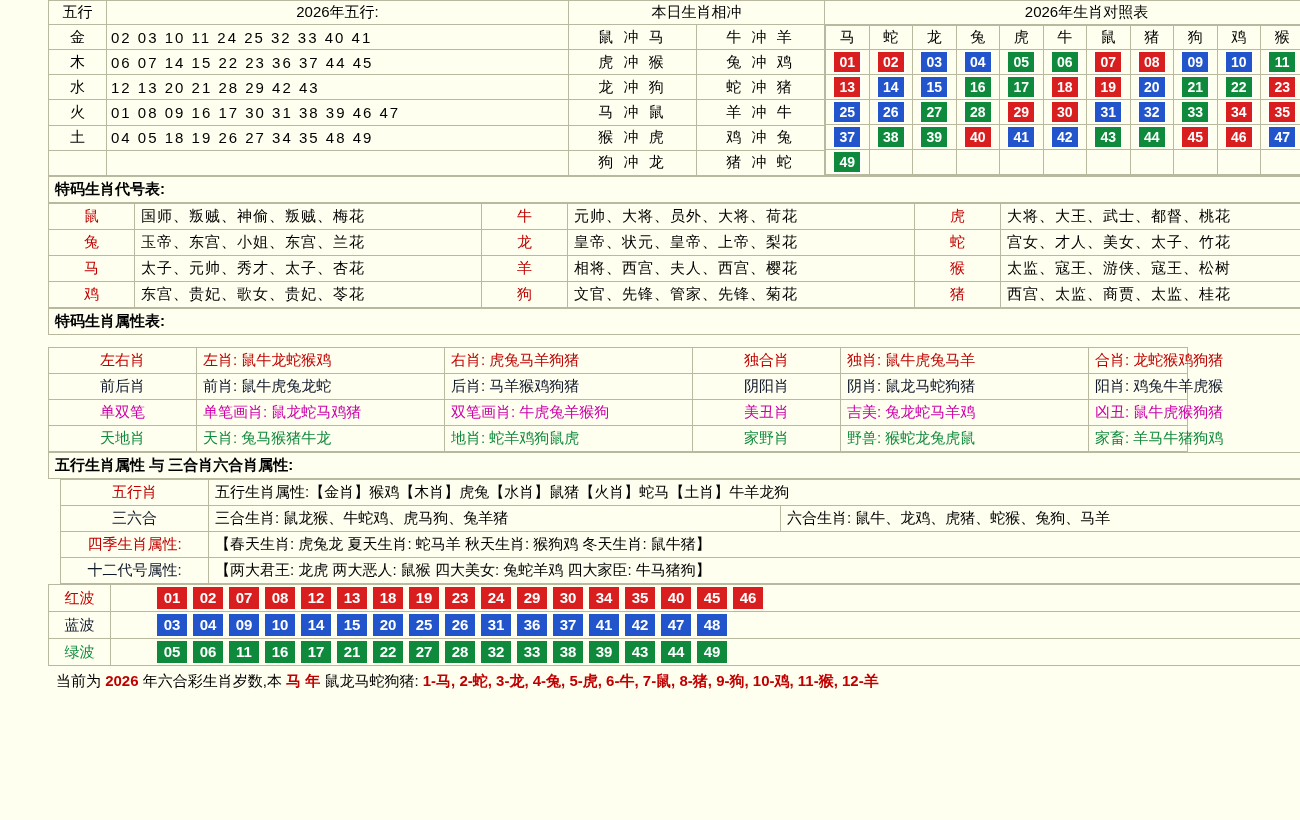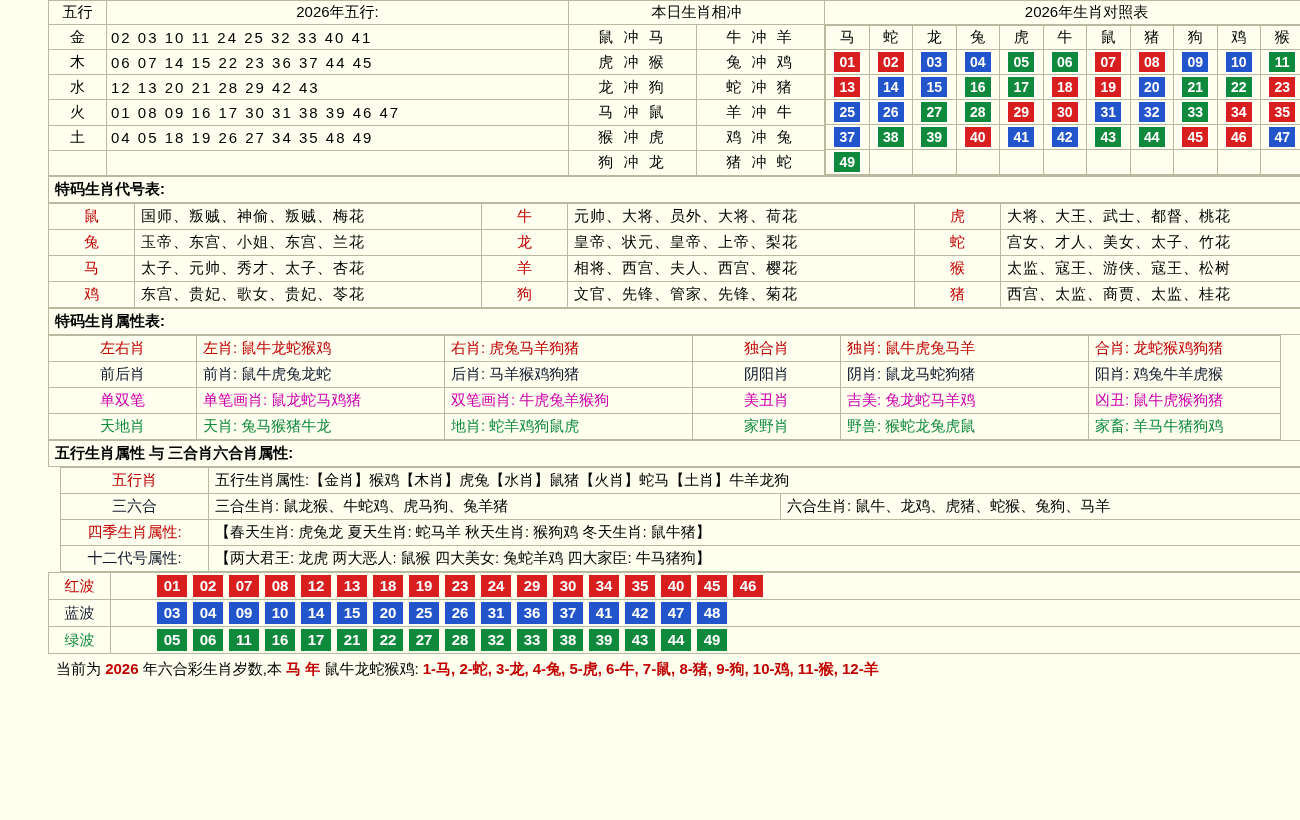--- a/index.html
+++ b/index.html
@@ -39,21 +39,21 @@
     padding:3px 6px;font-weight:bold;font-size:15px;
   }
 
   
   .s2{width:1300px;table-layout:fixed;}
   .s2 td{border:1px solid #b9b9a0;padding:3px 6px;background:#fffff0;}
   .s2 .zn{color:#c00000;text-align:center;width:86px;font-weight:normal;}
   .s2 .zv{letter-spacing:1px;}
 
   
-  .s3{width:1233px;table-layout:fixed;}
+  .s3{width:1140px;table-layout:fixed;margin-top:12px;}
   .s3 td{border:1px solid #b9b9a0;padding:3px 6px;background:#fffff0;white-space:nowrap;}
   .lbl{text-align:center;}
   .c-red{color:#c00000;}
   .c-blue{color:#0f172a;}
   .c-green{color:#0f8a3c;}
   .c-mag{color:#cc00aa;}
 
   
   .s4{width:1300px;table-layout:fixed;margin-left:12px;}
   .s4 td{border:1px solid #b9b9a0;padding:3px 6px;background:#fffff0;}
@@ -425,17 +425,17 @@
           </td>
         </tr>
       </tbody>
   </table>
 
   <div class="footer">
     <span>当前为</span>
     <span class="f-red">2026</span>
     <span>年六合彩生肖岁数,本</span>
     <span class="f-red">马 年</span>
-    <span>鼠牛龙蛇猴鸡:</span>
+    <span>鼠龙马蛇狗猪:</span>
     <span class="f-red">1-马, 2-蛇, 3-龙, 4-兔, 5-虎, 6-牛, 7-鼠, 8-猪, 9-狗, 10-鸡, 11-猴, 12-羊</span>
   </div>
 
 </div>
 
 </body></html>

